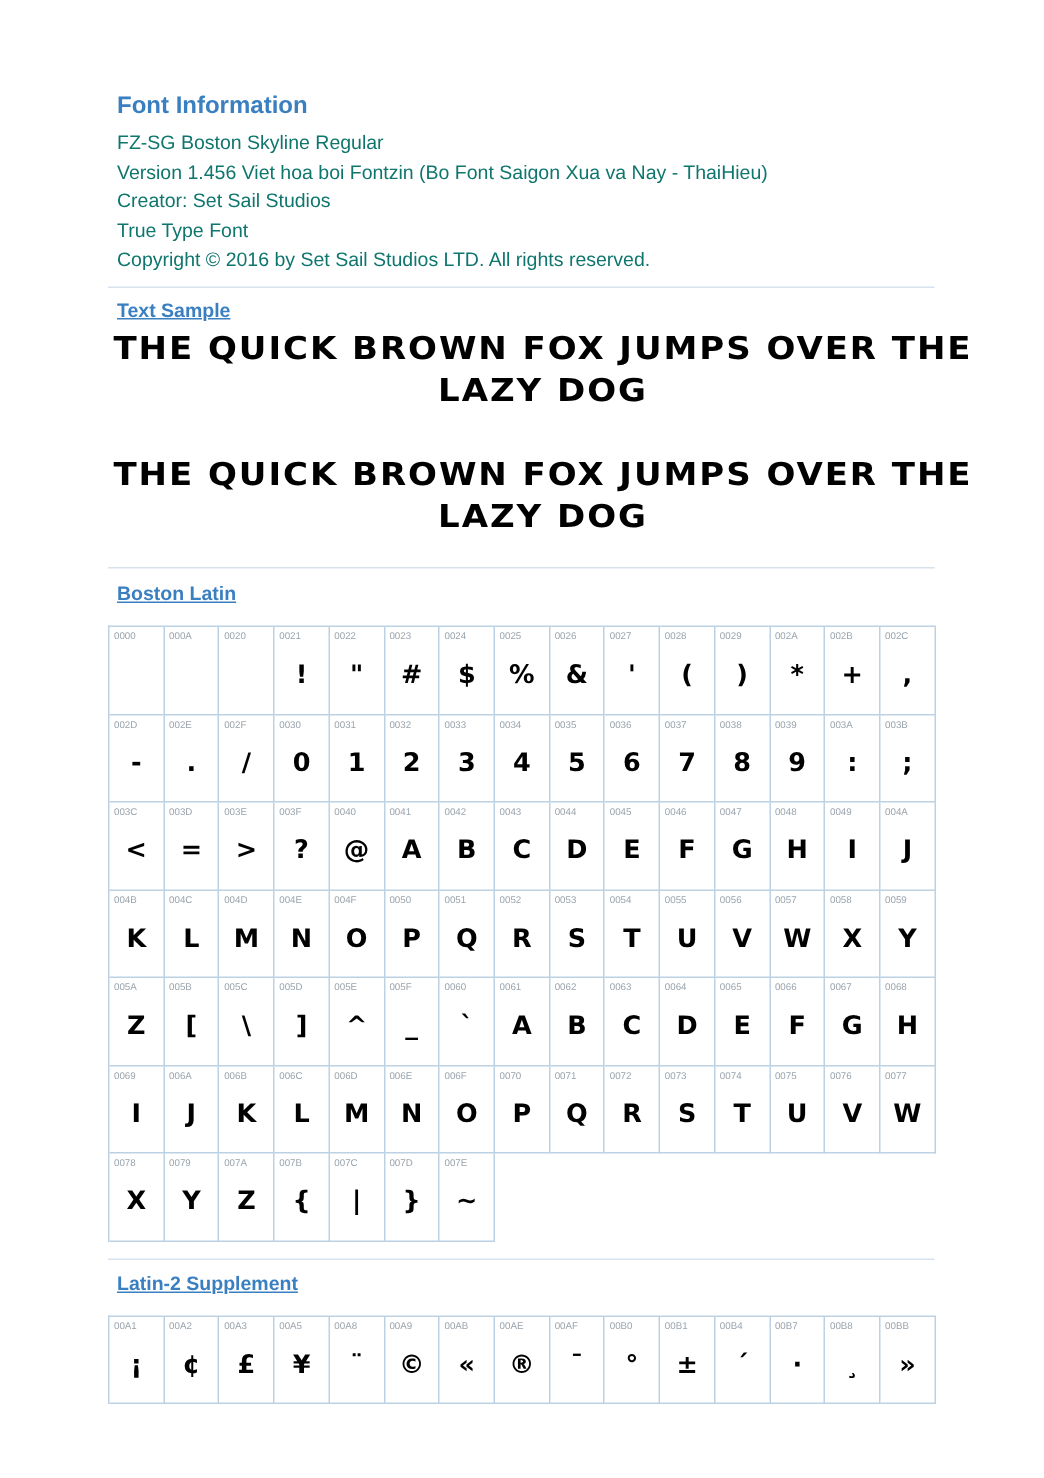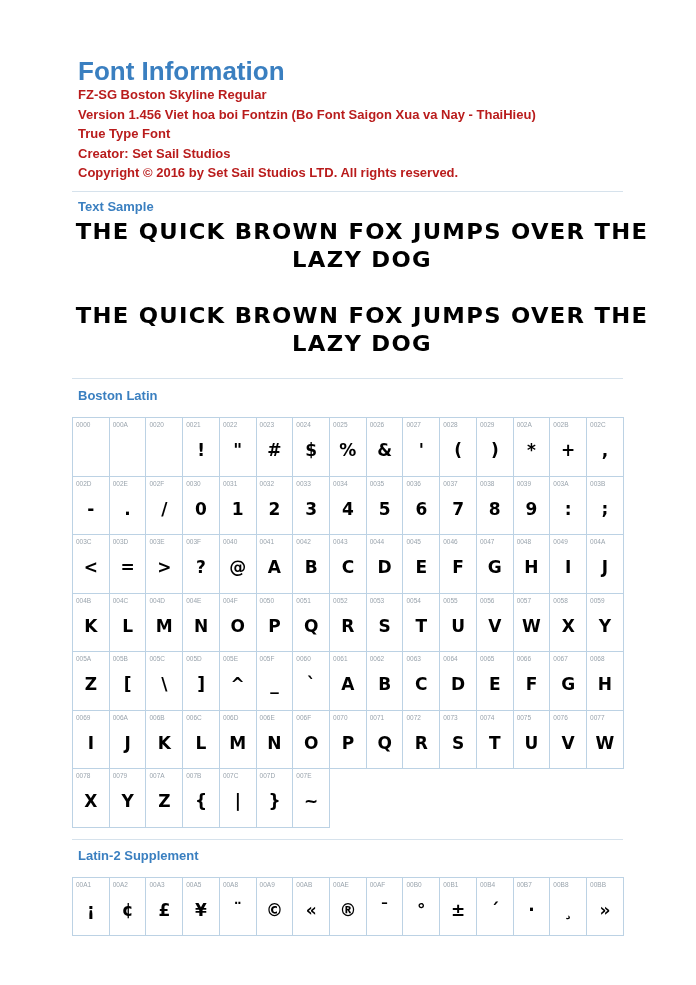--- a/index.html
+++ b/index.html
@@ -1,39 +1,39 @@
 <!DOCTYPE html>
 <html><head>
 <meta charset="utf-8">
 <style>
   html, body { margin: 0; padding: 0; background: #ffffff; }
   body { width: 696px; height: 985px; position: relative; overflow: hidden; font-family: "Liberation Sans", sans-serif; }
   .page { position: absolute; left: 0; top: 0; width: 696px; height: 985px; }
-  .title { position: absolute; left: 78px; top: 57px; font-size: 26px; font-weight: bold; color: #3a7fc0; line-height: 28px; }
-  .info { position: absolute; left: 78px; top: 85px; font-size: 13px; font-weight: bold; color: #b91c1c; line-height: 19.6px; }
+  .title { position: absolute; left: 78px; top: 57px; font-size: 16px; font-weight: bold; color: #3a7fc0; line-height: 28px; }
+  .info { position: absolute; left: 78px; top: 85px; font-size: 13px; font-weight: normal; color: #0f766e; line-height: 19.6px; }
   .info div { white-space: nowrap; }
   .hr { position: absolute; left: 72px; width: 551px; height: 0; border-top: 1.5px solid #d6e2ec; }
-  .section { position: absolute; left: 78px; font-size: 13px; font-weight: bold; color: #3a7fc0; }
+  .section { position: absolute; left: 78px; font-size: 13px; font-weight: bold; color: #3a7fc0; text-decoration: underline; }
   .sample { position: absolute; left: 72px; width: 580px; text-align: center; font-family: "DejaVu Sans", sans-serif; font-weight: bold; font-size: 21px; letter-spacing: 1.2px; line-height: 28px; color: #000; transform: scaleX(1.08); transform-origin: center; }
   .grid { position: absolute; left: 72px; border-left: 1px solid #bcd2e4; border-top: 1px solid #bcd2e4; display: grid; grid-template-columns: repeat(15, 36.73px); }
   .cell { position: relative; height: 58.5px; border-right: 1px solid #bcd2e4; border-bottom: 1px solid #bcd2e4; box-sizing: border-box; }
   .cell .code { position: absolute; left: 3px; top: 3px; font-size: 6.5px; color: #9aa4ad; font-family: "Liberation Sans", sans-serif; }
   .cell .glyph { position: absolute; left: 0; right: 0; top: 20px; text-align: center; font-family: "DejaVu Sans", sans-serif; font-weight: bold; font-size: 17px; color: #000; line-height: 24px; }
   .grid2 .cell { height: 58px; }
 </style>
 </head>
 <body>
 
 <div class="page">
   <div class="title">Font Information</div>
   <div class="info">
     <div>FZ-SG Boston Skyline Regular</div>
     <div>Version 1.456 Viet hoa boi Fontzin (Bo Font Saigon Xua va Nay - ThaiHieu)</div>
+    <div>Creator: Set Sail Studios</div>
     <div>True Type Font</div>
-    <div>Creator: Set Sail Studios</div>
     <div>Copyright © 2016 by Set Sail Studios LTD. All rights reserved.</div>
   </div>
 
   <div class="hr" style="top:191px;"></div>
   <div class="section" style="top:199px;">Text Sample</div>
   <div class="sample" style="top:218px;">THE QUICK BROWN FOX JUMPS OVER THE LAZY DOG</div>
   <div class="sample" style="top:302px;">THE QUICK BROWN FOX JUMPS OVER THE LAZY DOG</div>
 
   <div class="hr" style="top:378px;"></div>
   <div class="section" style="top:388px;">Boston Latin</div>

